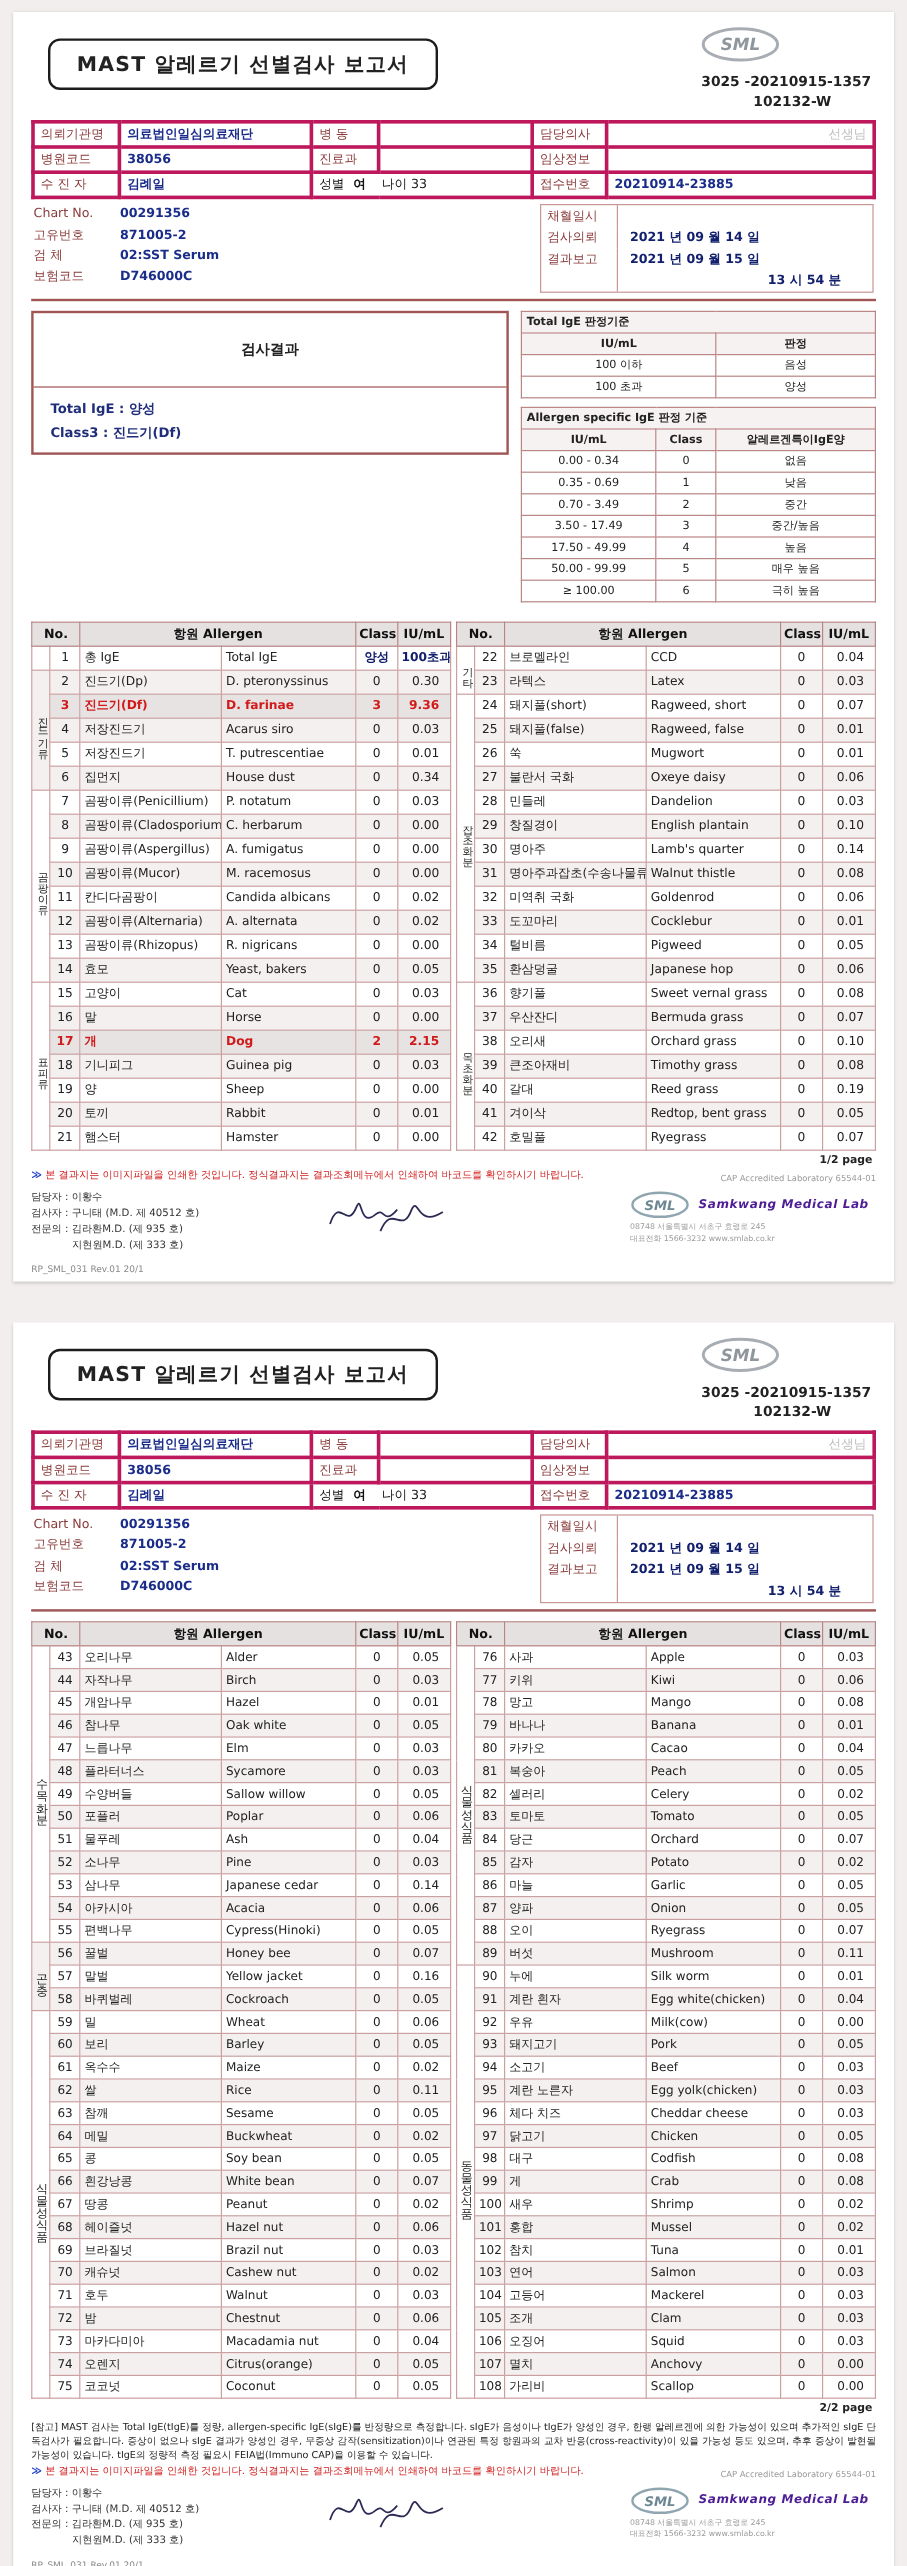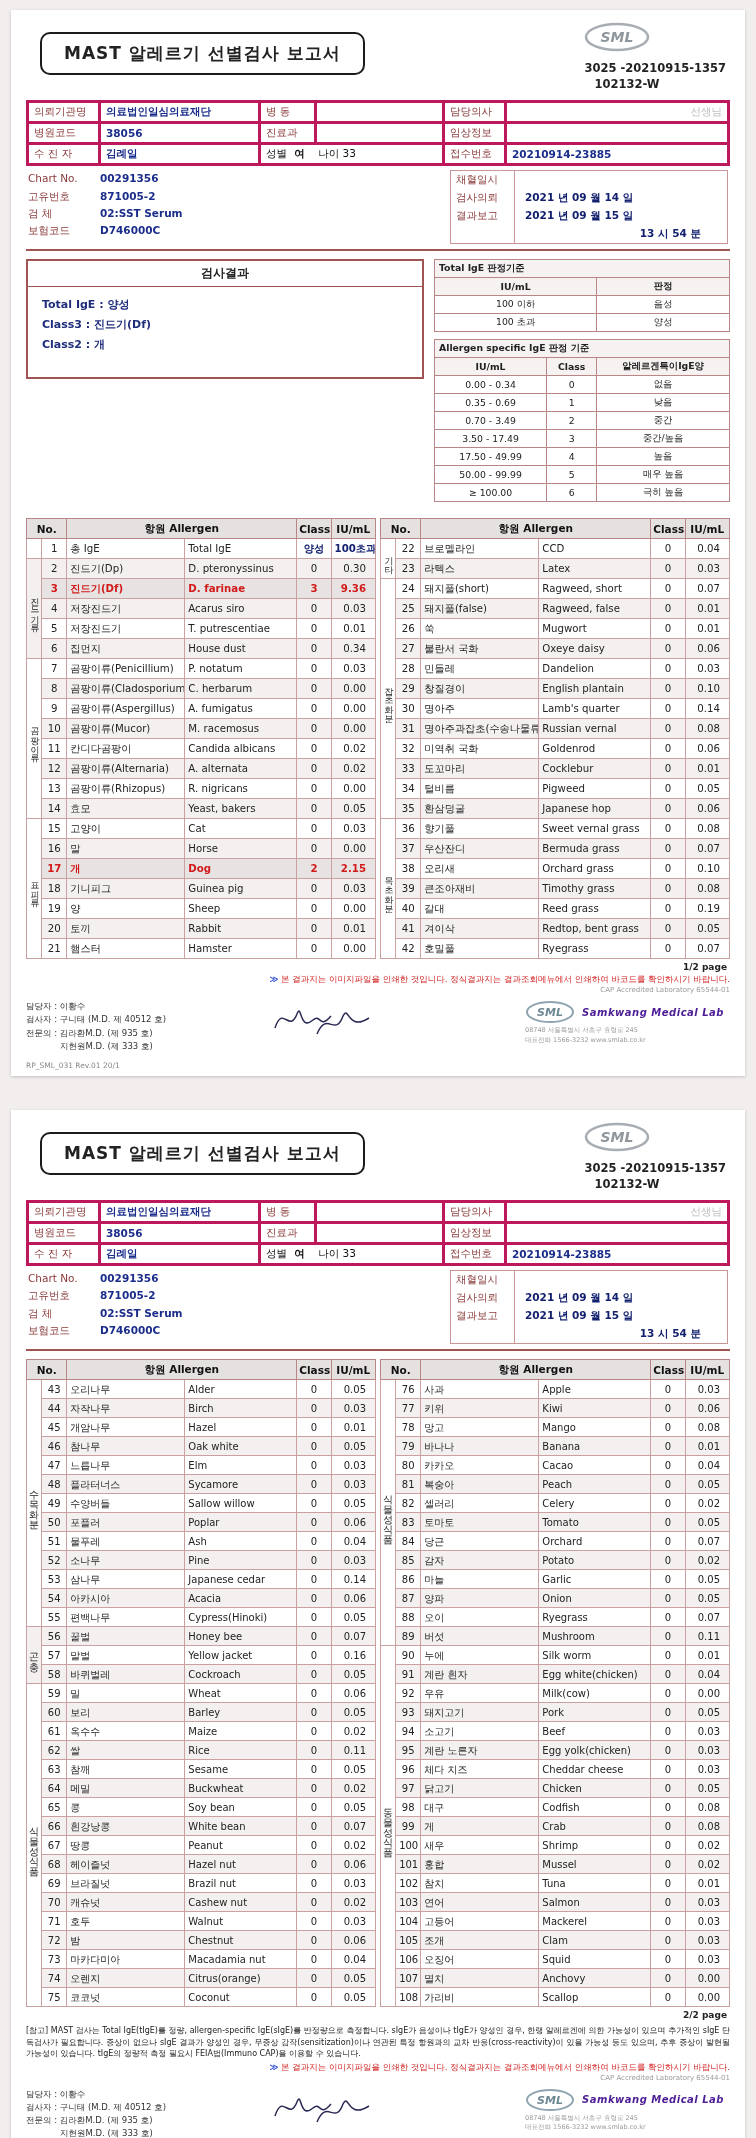--- a/index.html
+++ b/index.html
@@ -5,42 +5,42 @@
 *{box-sizing:border-box;}
 html,body{margin:0;padding:0;}
 body{width:756px;background:#f2eeee;font-family:"DejaVu Sans","Liberation Sans",sans-serif;color:#222;}
 .page{width:734px;margin:0 auto;background:#fff;padding:12px 15px 6px;box-shadow:0 1px 3px rgba(0,0,0,.2);min-height:1040px;position:relative;}
 #pg1{margin-top:10px;margin-bottom:34px;}
 #pg2{margin-bottom:10px;}
 
 .hdr{display:flex;justify-content:space-between;align-items:flex-start;margin-bottom:8px;}
 .title-box{border:2px solid #1c1c1c;border-radius:10px;padding:8px 22px;font-size:17px;font-weight:bold;letter-spacing:1px;margin:10px 0 0 14px;white-space:nowrap;}
 .hdr-right{padding-right:4px;text-align:left;}
-.doc-nos{font-size:11.5px;font-weight:bold;line-height:1.4;margin-top:4px;}
+.doc-nos{font-size:11.5px;font-weight:bold;line-height:1.4;margin-top:4px;text-align:center;}
 .doc-nos div:last-child{padding-left:10px;}
 
 table.info{width:100%;border-collapse:collapse;table-layout:fixed;}
 table.info td{border:3px solid #be185d;font-size:10.5px;padding:2px 5px;height:19px;overflow:hidden;white-space:nowrap;}
 .lb{color:#8a3a3a;}
 .val{color:#1b2d8a;font-weight:bold;}
 .ph{color:#bdbdbd;text-align:right;font-weight:normal;}
 .sexage{color:#111;}
 .sexage b{margin:0 10px 0 4px;}
 .subinfo{display:flex;justify-content:space-between;border-bottom:2px solid #a05454;padding:4px 2px 5px;}
 .chartlist{font-size:10.5px;line-height:1.65;}
 .chartlist .lbl{color:#8a3a3a;display:inline-block;width:72px;}
 .chartlist .v{color:#1b2d8a;font-weight:bold;}
 .datesbox{border:1px solid #c99595;width:278px;font-size:10.5px;display:grid;grid-template-columns:64px 1fr;align-content:start;}
 .datesbox .dl{color:#8a3a3a;border-right:1px solid #c99595;padding:2px 5px;}
 .datesbox .dv{font-weight:bold;color:#13206e;padding:2px 10px;}
 .datesbox .tv{text-align:right;padding-right:26px;}
 
 .mid{display:flex;gap:10px;margin:8px 0 9px;}
 .result-box{width:398px;border:2px solid #a05454;height:120px;}
-.rb-title{text-align:center;font-weight:bold;font-size:12px;border-bottom:1px solid #a05454;padding:4px 0;}
+.rb-title{text-align:center;font-weight:bold;font-size:12px;border-bottom:1px solid #a05454;padding:22px 0;}
 .rb-body{padding:8px 14px;font-size:11px;color:#1f2d7a;font-weight:bold;line-height:1.8;}
 .crit{flex:1;}
 table.crit-t{width:100%;border-collapse:collapse;margin-bottom:7px;table-layout:fixed;}
 table.crit-t th,table.crit-t td{border:1px solid #b98585;font-size:9.3px;padding:2px 4px;text-align:center;white-space:nowrap;overflow:hidden;}
 .crit-title{font-weight:bold;font-size:10.5px;background:#efeaea;text-align:left !important;padding:3px 7px;}
 table.crit-t th{background:#f7f2f2;}
 
 .tables{display:flex;gap:4px;}
 table.alg{border-collapse:collapse;table-layout:fixed;width:396px;border:1.5px solid #9e5252;}
 .alg th{border:1px solid #b98585;background:#e5e1e1;font-size:10.5px;padding:2.5px 2px;color:#111;}
@@ -49,21 +49,21 @@
 td.c-no{text-align:center;}
 td.c-cls{text-align:center;}
 td.c-iu{text-align:right;padding-right:9px;}
 td.grp{background:#fff;writing-mode:vertical-rl;text-orientation:upright;text-align:center;font-size:9px;letter-spacing:0;padding:0;color:#222;white-space:normal;}
 .alg tbody tr:nth-child(even) td{background:#f4f0f0;}
 .alg tbody tr.hl td{background:#e7e3e3;color:#d11a1a;font-weight:bold;}
 .alg tbody tr.pos td.c-cls,.alg tbody tr.pos td.c-iu{color:#13206e;font-weight:bold;}
 .alg tbody td.grp{background:#fff;}
 
 .pagemark{text-align:right;font-size:9px;font-weight:bold;margin:3px 3px 0;}
-.noterow{display:flex;justify-content:space-between;align-items:flex-end;margin-top:2px;flex-direction:column;}
+.noterow{display:flex;justify-content:space-between;align-items:flex-end;margin-top:2px;}
 .red-note{color:#d22222;font-size:8.5px;}
 .marker{color:#2244cc;font-weight:bold;}
 .cap-note{color:#9a9a9a;font-size:7px;white-space:nowrap;}
 .footer{display:flex;align-items:flex-start;margin-top:6px;gap:12px;}
 .staff{font-size:8.5px;line-height:1.55;color:#333;width:225px;}
 .staff div:last-child{padding-left:34px;}
 .sig{margin-left:6px;margin-top:-2px;}
 .labblock{margin-left:auto;text-align:left;padding-right:6px;}
 .lab-row{display:flex;align-items:center;gap:7px;}
 .labname{font-size:10px;font-weight:bold;color:#4c1d95;letter-spacing:.5px;font-style:italic;}
@@ -149,21 +149,20 @@
         <div class="dv tv">13 시 54 분</div>
     </div>
   </div>
 
   <div class="mid">
     <div class="result-box">
       <div class="rb-title">검사결과</div>
       <div class="rb-body">
           <div>Total IgE : 양성</div>
           <div>Class3 : 진드기(Df)</div>
-          <div>Class2 : 개</div>
         </div>
     </div>
     <div class="crit">
       <table class="crit-t">
         <colgroup>
             <col style="width:55%">
             <col>
           </colgroup>
         <thead>
           <tr>
@@ -493,21 +492,21 @@
           <tr>
             <td class="c-no">30</td>
             <td class="c-kr">명아주</td>
             <td class="c-en">Lamb's quarter</td>
             <td class="c-cls">0</td>
             <td class="c-iu">0.14</td>
           </tr>
           <tr>
             <td class="c-no">31</td>
             <td class="c-kr">명아주과잡초(수송나물류)</td>
-            <td class="c-en">Russian vernal</td>
+            <td class="c-en">Walnut thistle</td>
             <td class="c-cls">0</td>
             <td class="c-iu">0.08</td>
           </tr>
           <tr>
             <td class="c-no">32</td>
             <td class="c-kr">미역취 국화</td>
             <td class="c-en">Goldenrod</td>
             <td class="c-cls">0</td>
             <td class="c-iu">0.06</td>
           </tr>

